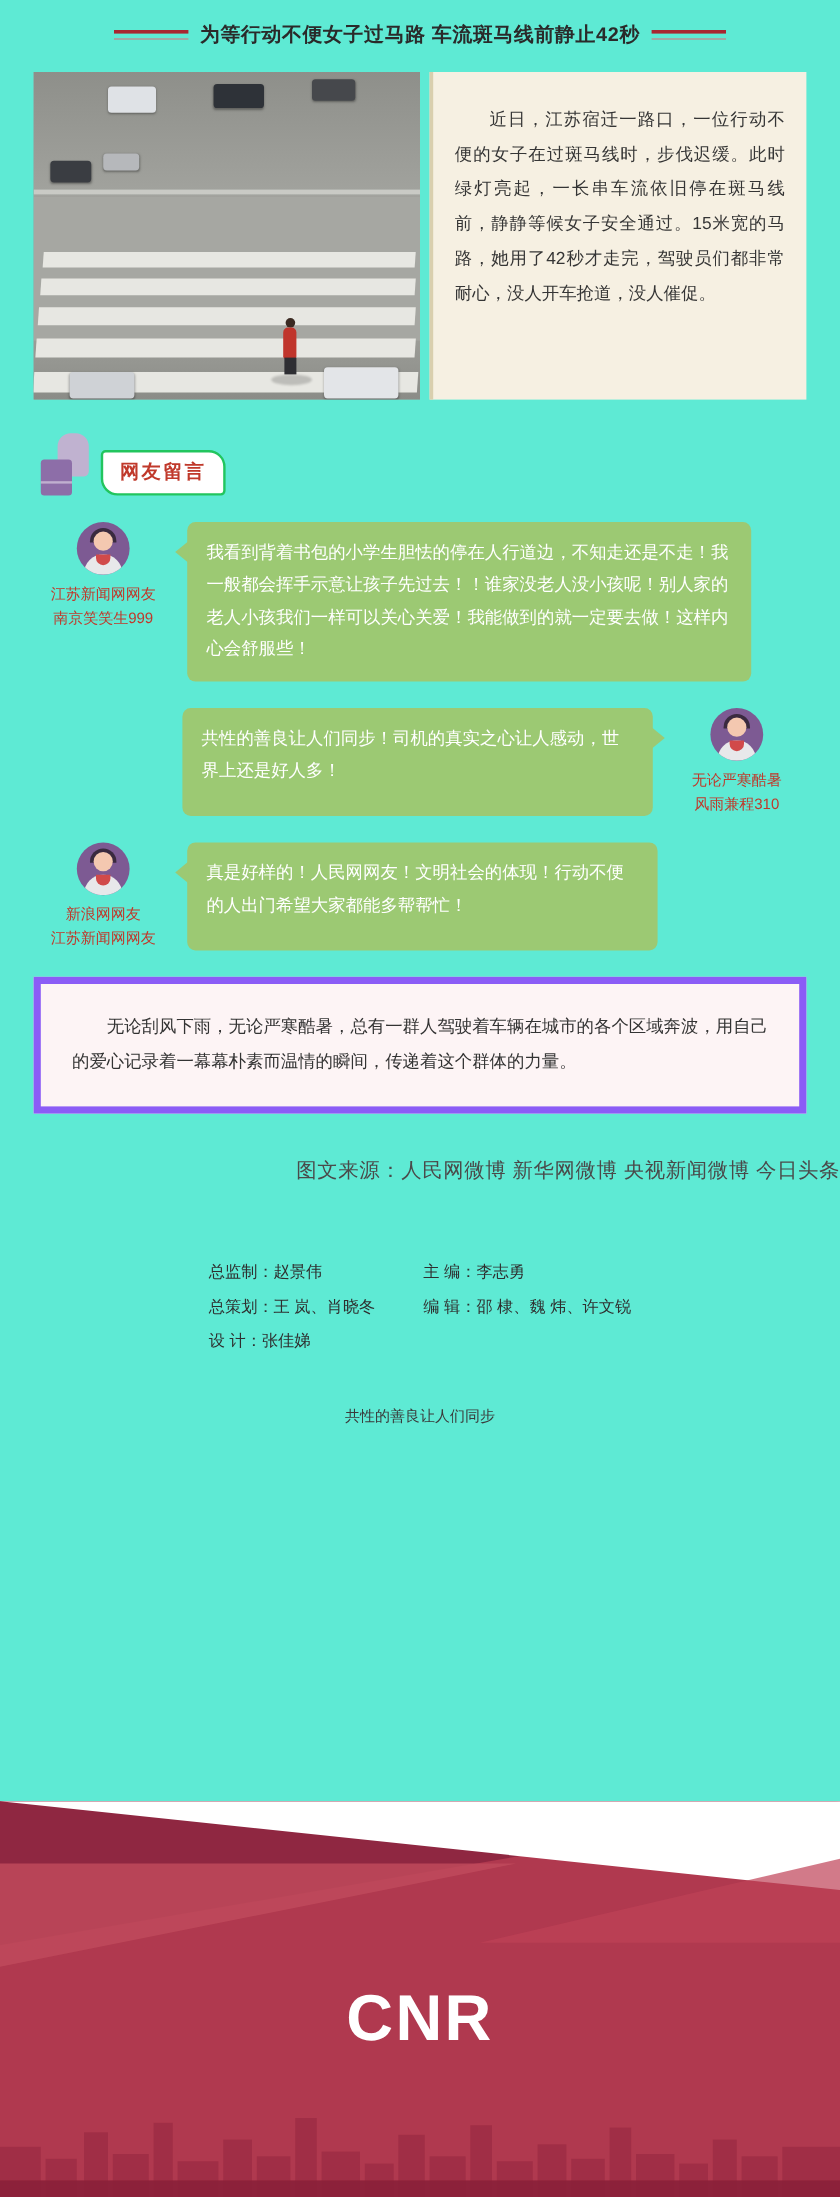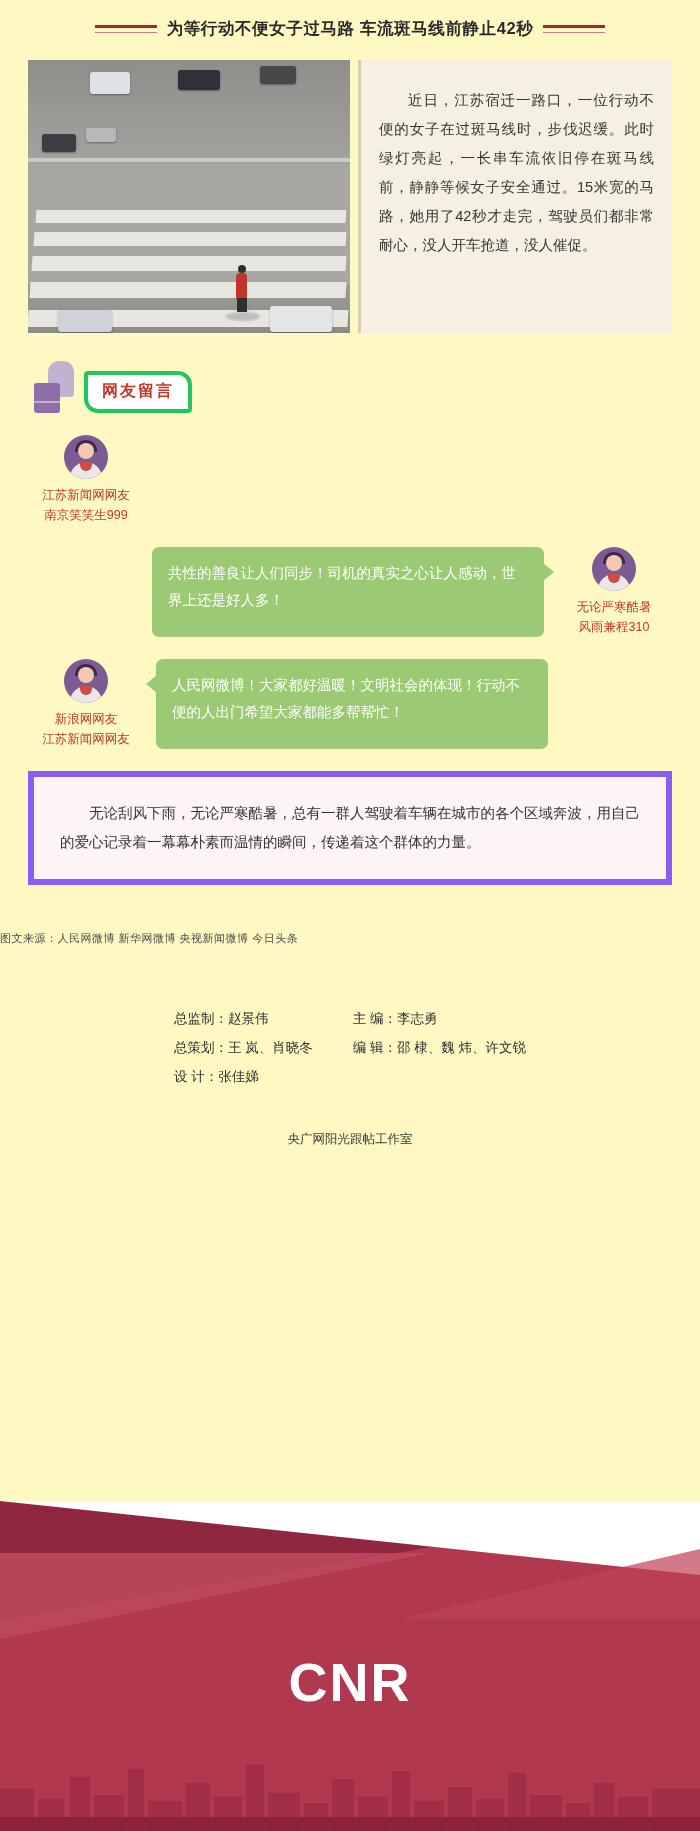--- a/index.html
+++ b/index.html
@@ -6,21 +6,21 @@
   html, body {
     width: 700px;
     font-family: "Liberation Sans", "DejaVu Sans", sans-serif;
     background: #ffffff;
   }
   .page {
     position: relative;
     width: 700px;
     height: 1831px;
     overflow: hidden;
-    background: #fef9c3;
+    background: #5eead4;
   }
 
   
   .header {
     position: relative;
     height: 52px;
     display: flex;
     align-items: center;
     justify-content: center;
     padding-top: 6px;
@@ -165,21 +165,21 @@
     border-radius: 11px 11px 4px 4px;
   }
   .thumb .knuckle {
     position: absolute;
     left: 0; bottom: 10px;
     width: 26px; height: 2px;
     background: rgba(255,255,255,.45);
   }
   .section-label {
     margin-left: 6px;
-    border: 4px solid #22c55e;
+    border: 2px solid #22c55e;
     border-radius: 4px 14px 4px 14px;
     padding: 6px 14px 7px 14px;
     background: #ffffff;
   }
   .section-label span {
     font-size: 16px;
     font-weight: bold;
     color: #c0392b;
     letter-spacing: 2px;
   }
@@ -290,23 +290,23 @@
   .quote-box p {
     font-size: 14.5px;
     line-height: 2.0;
     color: #333333;
     text-indent: 2em;
     text-align: justify;
   }
 
   
   .source {
-    margin: 46px 0 0 0;
-    text-align: left;
-    font-size: 11px;
+    margin: 36px 0 0 0;
+    text-align: right;
+    font-size: 17px;
     color: #4a4a4a;
     letter-spacing: 0.5px;
   }
 
   
   .credits {
     margin: 58px 0 0 0;
     display: flex;
     justify-content: center;
     gap: 40px;
@@ -447,20 +447,21 @@
       <div class="who">
         <div class="avatar">
           <div class="a-hair"></div>
           <div class="a-head"></div>
           <div class="a-body"></div>
           <div class="a-collar"></div>
         </div>
         <span class="name1">江苏新闻网网友</span>
         <span class="name2">南京笑笑生999</span>
       </div>
+      <div class="bubble">我看到背着书包的小学生胆怯的停在人行道边，不知走还是不走！我一般都会挥手示意让孩子先过去！！谁家没老人没小孩呢！别人家的老人小孩我们一样可以关心关爱！我能做到的就一定要去做！这样内心会舒服些！</div>
     </div>
 
     <div class="comment right">
       <div class="who">
         <div class="avatar">
           <div class="a-hair"></div>
           <div class="a-head"></div>
           <div class="a-body"></div>
           <div class="a-collar"></div>
         </div>
@@ -474,21 +475,21 @@
       <div class="who">
         <div class="avatar">
           <div class="a-hair"></div>
           <div class="a-head"></div>
           <div class="a-body"></div>
           <div class="a-collar"></div>
         </div>
         <span class="name1">新浪网网友</span>
         <span class="name2">江苏新闻网网友</span>
       </div>
-      <div class="bubble" style="max-width:392px;">人民网微博！大家都好温暖！文明社会的体现！行动不便的人出门希望大家都能多帮帮忙！</div>
+      <div class="bubble" style="max-width:392px;">真是好样的！人民网网友！文明社会的体现！行动不便的人出门希望大家都能多帮帮忙！</div>
     </div>
 
   </div>
 
   <div class="quote-box">
     <p>无论刮风下雨，无论严寒酷暑，总有一群人驾驶着车辆在城市的各个区域奔波，用自己的爱心记录着一幕幕朴素而温情的瞬间，传递着这个群体的力量。</p>
   </div>
 
   <div class="source">图文来源：人民网微博  新华网微博  央视新闻微博  今日头条</div>
 
@@ -497,21 +498,21 @@
       <div>总监制：赵景伟</div>
       <div>总策划：王  岚、肖晓冬</div>
       <div>设  计：张佳娣</div>
     </div>
     <div class="col">
       <div>主  编：李志勇</div>
       <div>编  辑：邵  棣、魏  炜、许文锐</div>
     </div>
   </div>
 
-  <div class="studio">央广网阳光跟帖工作室</div>
+  <div class="studio">共性的善良让人们同步</div>
 
   <div class="footer">
     <div class="wedge-dark"></div>
     <div class="wedge-white"></div>
     <div class="wedge-mid"></div>
     <div class="wedge-light"></div>
 
     <div class="logo-wrap">
       <div class="logo-cnr">CNR</div>
     </div>

